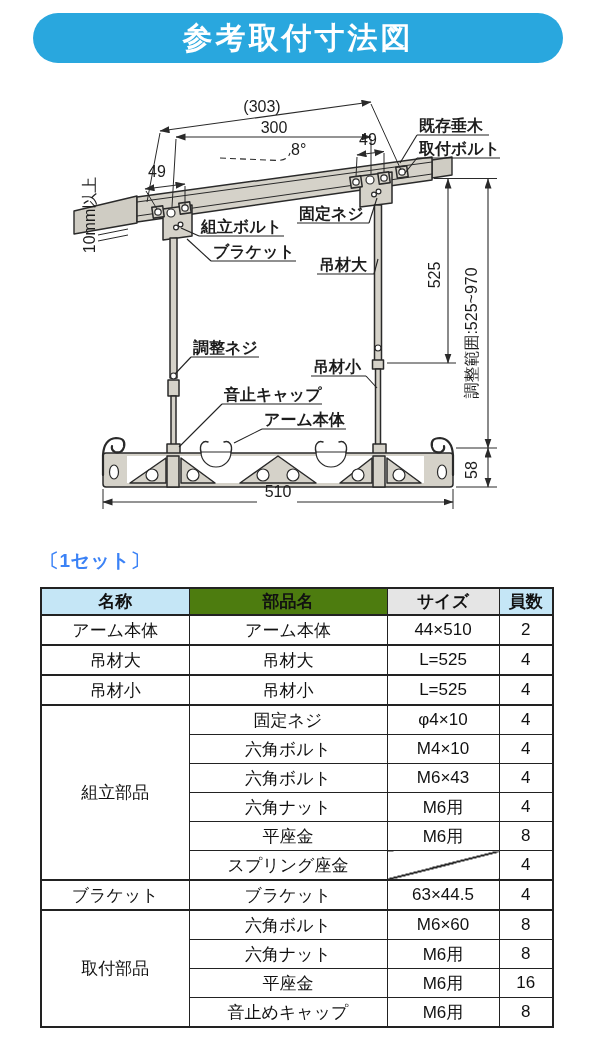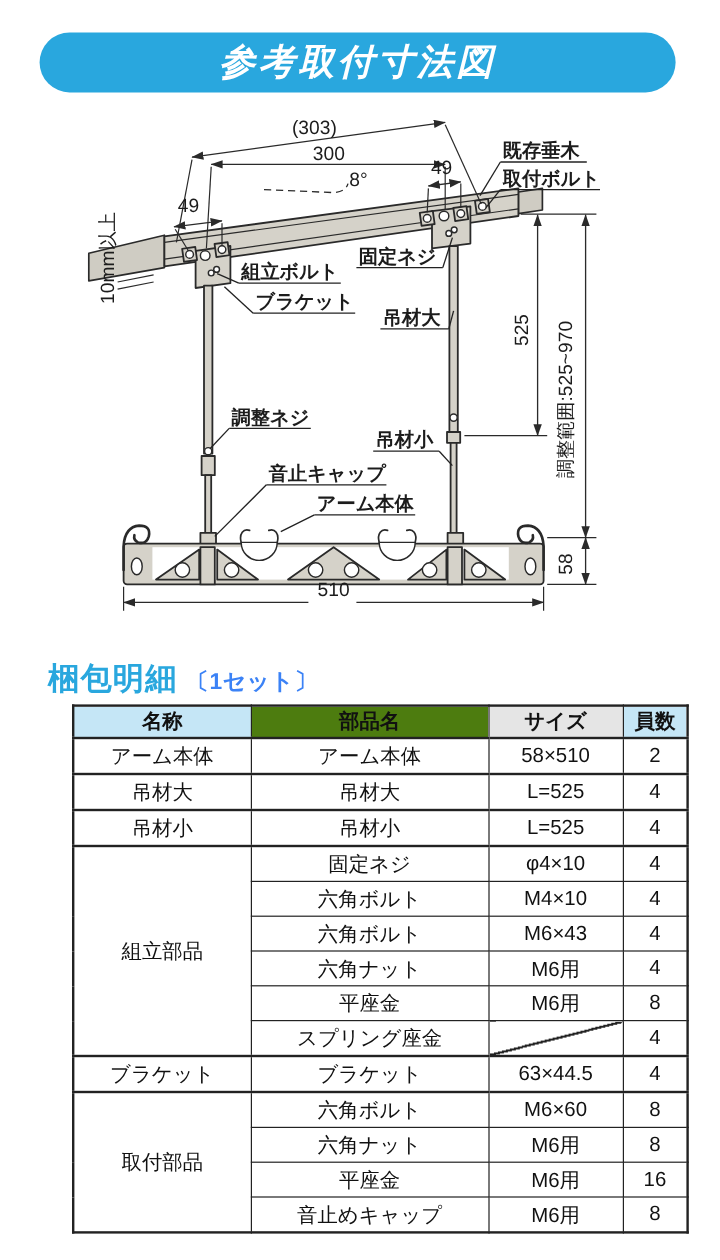--- a/index.html
+++ b/index.html
@@ -2,34 +2,34 @@
 <html><head>
 <meta charset="utf-8">
 <style>
   html,body{margin:0;padding:0;}
   body{
     width:600px;height:1050px;position:relative;background:#ffffff;
     font-family:"Liberation Sans","DejaVu Sans",sans-serif;
     -webkit-font-smoothing:antialiased;overflow:hidden;
   }
   .pill{
-    position:absolute;left:33px;top:27px;width:530px;height:50px;
-    border-radius:25px;display:flex;align-items:center;justify-content:center;font-style:italic;
+    position:absolute;left:33px;top:13px;width:530px;height:50px;
+    border-radius:25px;display:flex;align-items:center;justify-content:center;
   }
   .pill-title{
     color:#ffffff;font-size:30px;font-weight:bold;letter-spacing:3px;
   }
   #diagram{position:absolute;left:0;top:85px;}
   .packing-head{
     position:absolute;left:40px;top:548px;display:flex;align-items:baseline;gap:7px;
   }
   .packing-title{font-size:26px;font-weight:800;letter-spacing:1px;}
   .packing-note{font-size:19px;font-weight:700;letter-spacing:0.5px;}
   table.parts{
-    position:absolute;left:60px;top:587px;width:512px;
+    position:absolute;left:40px;top:587px;width:512px;
     border-collapse:collapse;table-layout:fixed;
     font-size:17px;color:#111;
   }
   table.parts{border:2.5px solid #222;}
   table.parts th,table.parts td{
     border:1.2px solid #222;text-align:center;vertical-align:middle;
     padding:0 2px;overflow:hidden;white-space:nowrap;
   }
   table.parts th{height:25px;font-weight:600;}
   table.parts td{height:28px;}
@@ -235,21 +235,20 @@
     <line class="lead" x1="222" y1="319" x2="322" y2="319"></line>
     <line class="lead" x1="222" y1="319" x2="179" y2="362"></line>
 
     <text class="ltext" x="264" y="340">アーム本体</text>
     <line class="lead" x1="262" y1="344" x2="346" y2="344"></line>
     <line class="lead" x1="262" y1="344" x2="234" y2="358"></line>
   </g>
 </svg>
 
 <div class="packing-head">
-  <span class="packing-title" style="color: rgb(41, 167, 222);">梱包明細</span>
   <span class="packing-note" style="color: #3b82f6;">〔1セット〕</span>
 </div>
 
 <table class="parts">
   <colgroup>
     <col style="width:148px">
       <col style="width:198px">
       <col style="width:112px">
       <col style="width:54px">
   </colgroup>
@@ -258,21 +257,21 @@
         <th style="background: rgb(197, 230, 246);">名称</th>
         <th style="background: #4d7c0f;">部品名</th>
         <th style="background: #e5e5e5;">サイズ</th>
         <th style="background: rgb(197, 230, 246); margin-top: 47px;">員数</th>
       </tr>
     </thead>
   <tbody id="parts-body">
       <tr class="group-start">
         <td rowspan="1">アーム本体</td>
         <td>アーム本体</td>
-        <td>58×510</td>
+        <td>44×510</td>
         <td>2</td>
       </tr>
       <tr class="group-start">
         <td rowspan="1">吊材大</td>
         <td>吊材大</td>
         <td>L=525</td>
         <td>4</td>
       </tr>
       <tr class="group-start">
         <td rowspan="1">吊材小</td>

